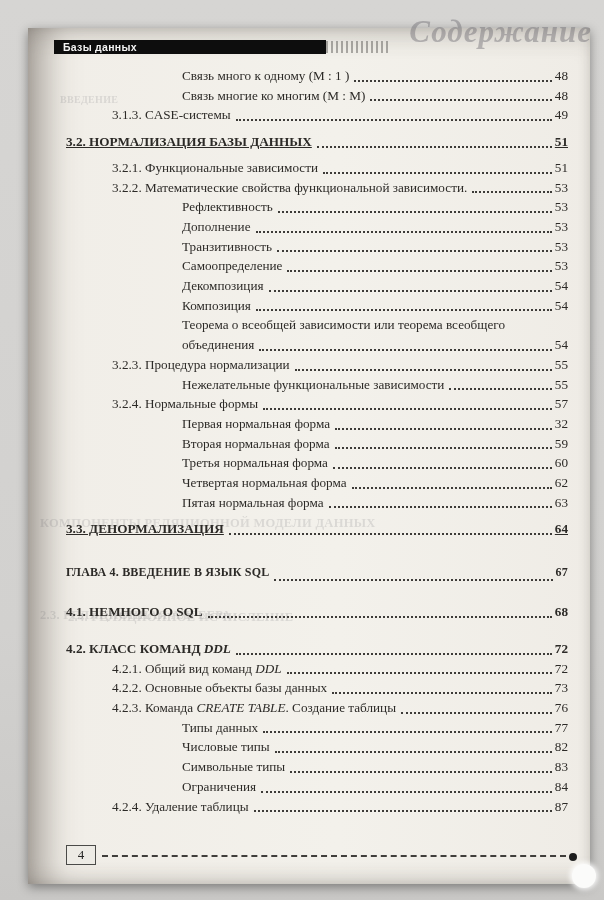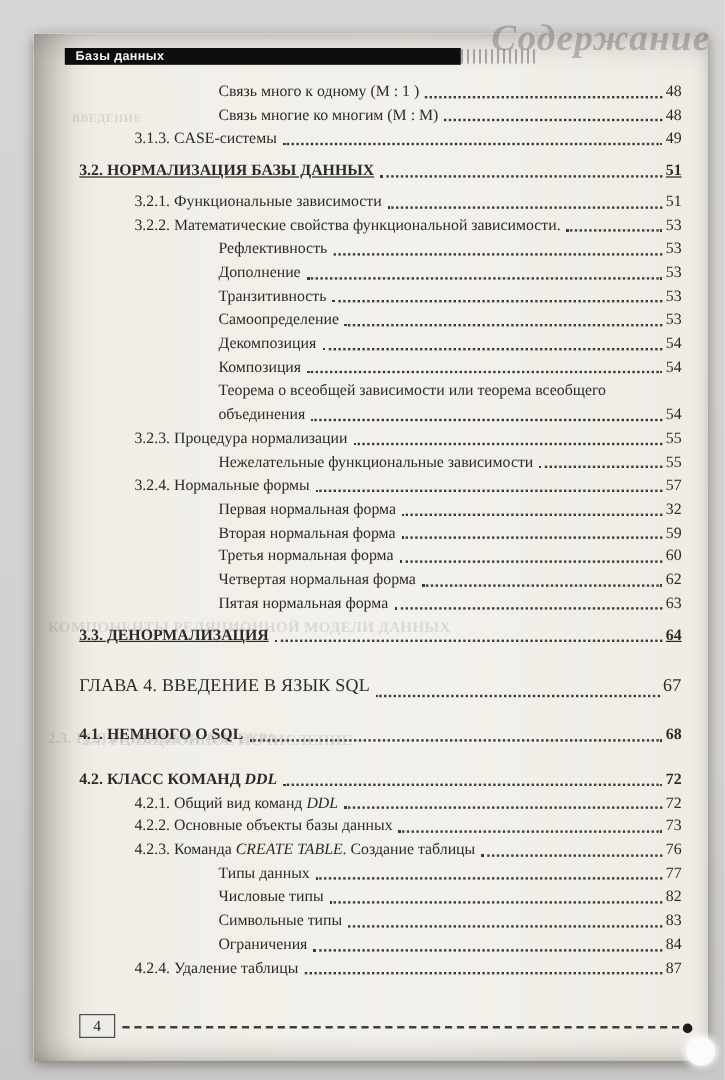--- a/index.html
+++ b/index.html
@@ -22,21 +22,21 @@
   
   .running-head{
     position:absolute;top:-14px;right:-2px;
     font-family:"Liberation Serif",serif;font-weight:bold;font-style:italic;
     font-size:31px;letter-spacing:1px;
     color:rgba(105,103,110,.42);filter:blur(.6px);
     white-space:nowrap;
   }
   
   .header-bar{
-    position:absolute;top:12px;left:26px;width:330px;height:14px;
+    position:absolute;top:12px;left:26px;width:272px;height:14px;
     background:#0d0d0d;z-index:3;
   }
   .header-bar::after{
     content:"";position:absolute;left:100%;top:1px;width:62px;height:12px;
     background:repeating-linear-gradient(90deg,#6d6b68 0 2px,rgba(0,0,0,0) 2px 5px);
     opacity:.55;
   }
   .header-bar-label{
     display:block;padding-left:9px;line-height:14px;
     font-family:"Liberation Sans","DejaVu Sans",sans-serif;
@@ -55,21 +55,21 @@
     flex:1;min-width:8px;margin:0 3px 4px 5px;
     border-bottom:2px dotted #3d3b38;
   }
   .pg{white-space:nowrap;}
   .lvl0{padding-left:38px;}
   .lvl1{padding-left:84px;align-items:flex-end;}
   .lvl2{padding-left:154px;}
   .s-bold-sub{font-weight:bold;margin-top:7px;margin-bottom:6px;text-decoration:underline;}
   .s-bold-major{font-weight:bold;margin-top:17px;}
   .s-chapter{
-    font-weight:normal;font-size:15px;line-height:26px;
+    font-weight:bold;font-size:12px;line-height:26px;
     margin-top:20px;margin-bottom:17px;letter-spacing:.2px;text-align:center;
   }
   
   .ghost{
     position:absolute;z-index:1;white-space:nowrap;
     font-family:"Liberation Serif",serif;font-weight:bold;
     font-size:12.5px;color:rgba(74,74,84,.9);
     opacity:.16;filter:blur(.5px);letter-spacing:.3px;
   }
   .g1{left:32px;top:66px;font-size:10px;}

